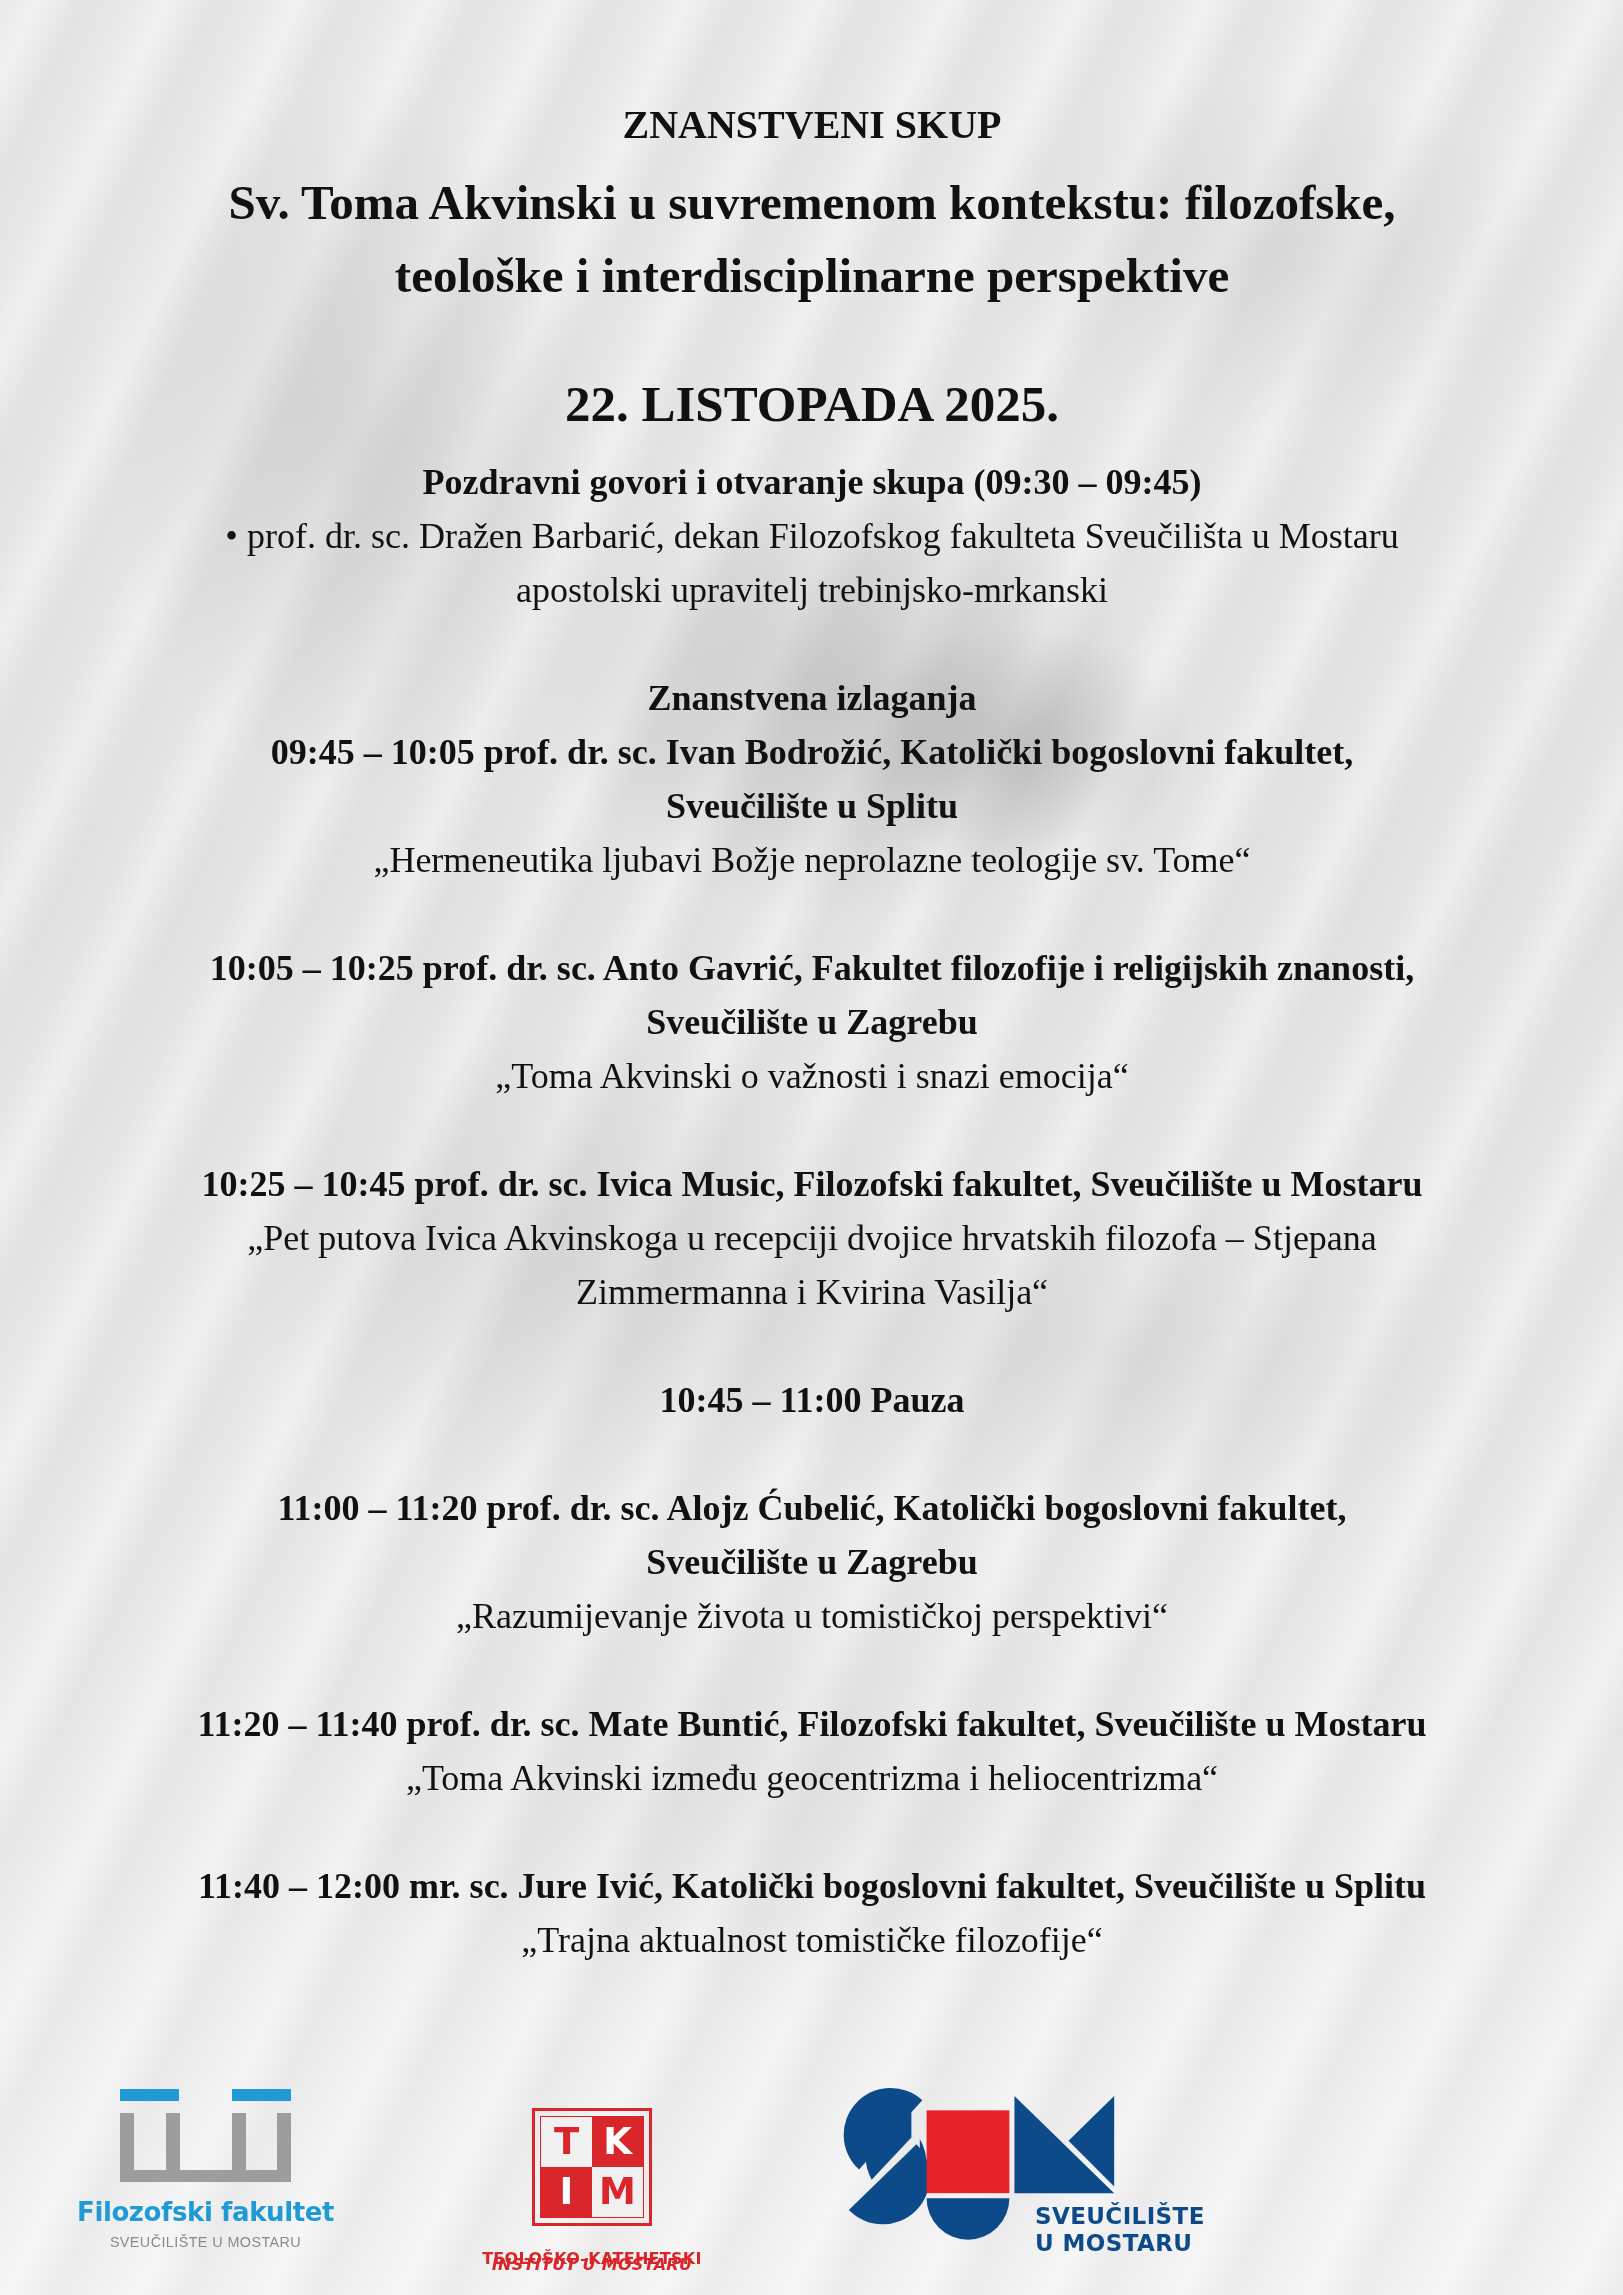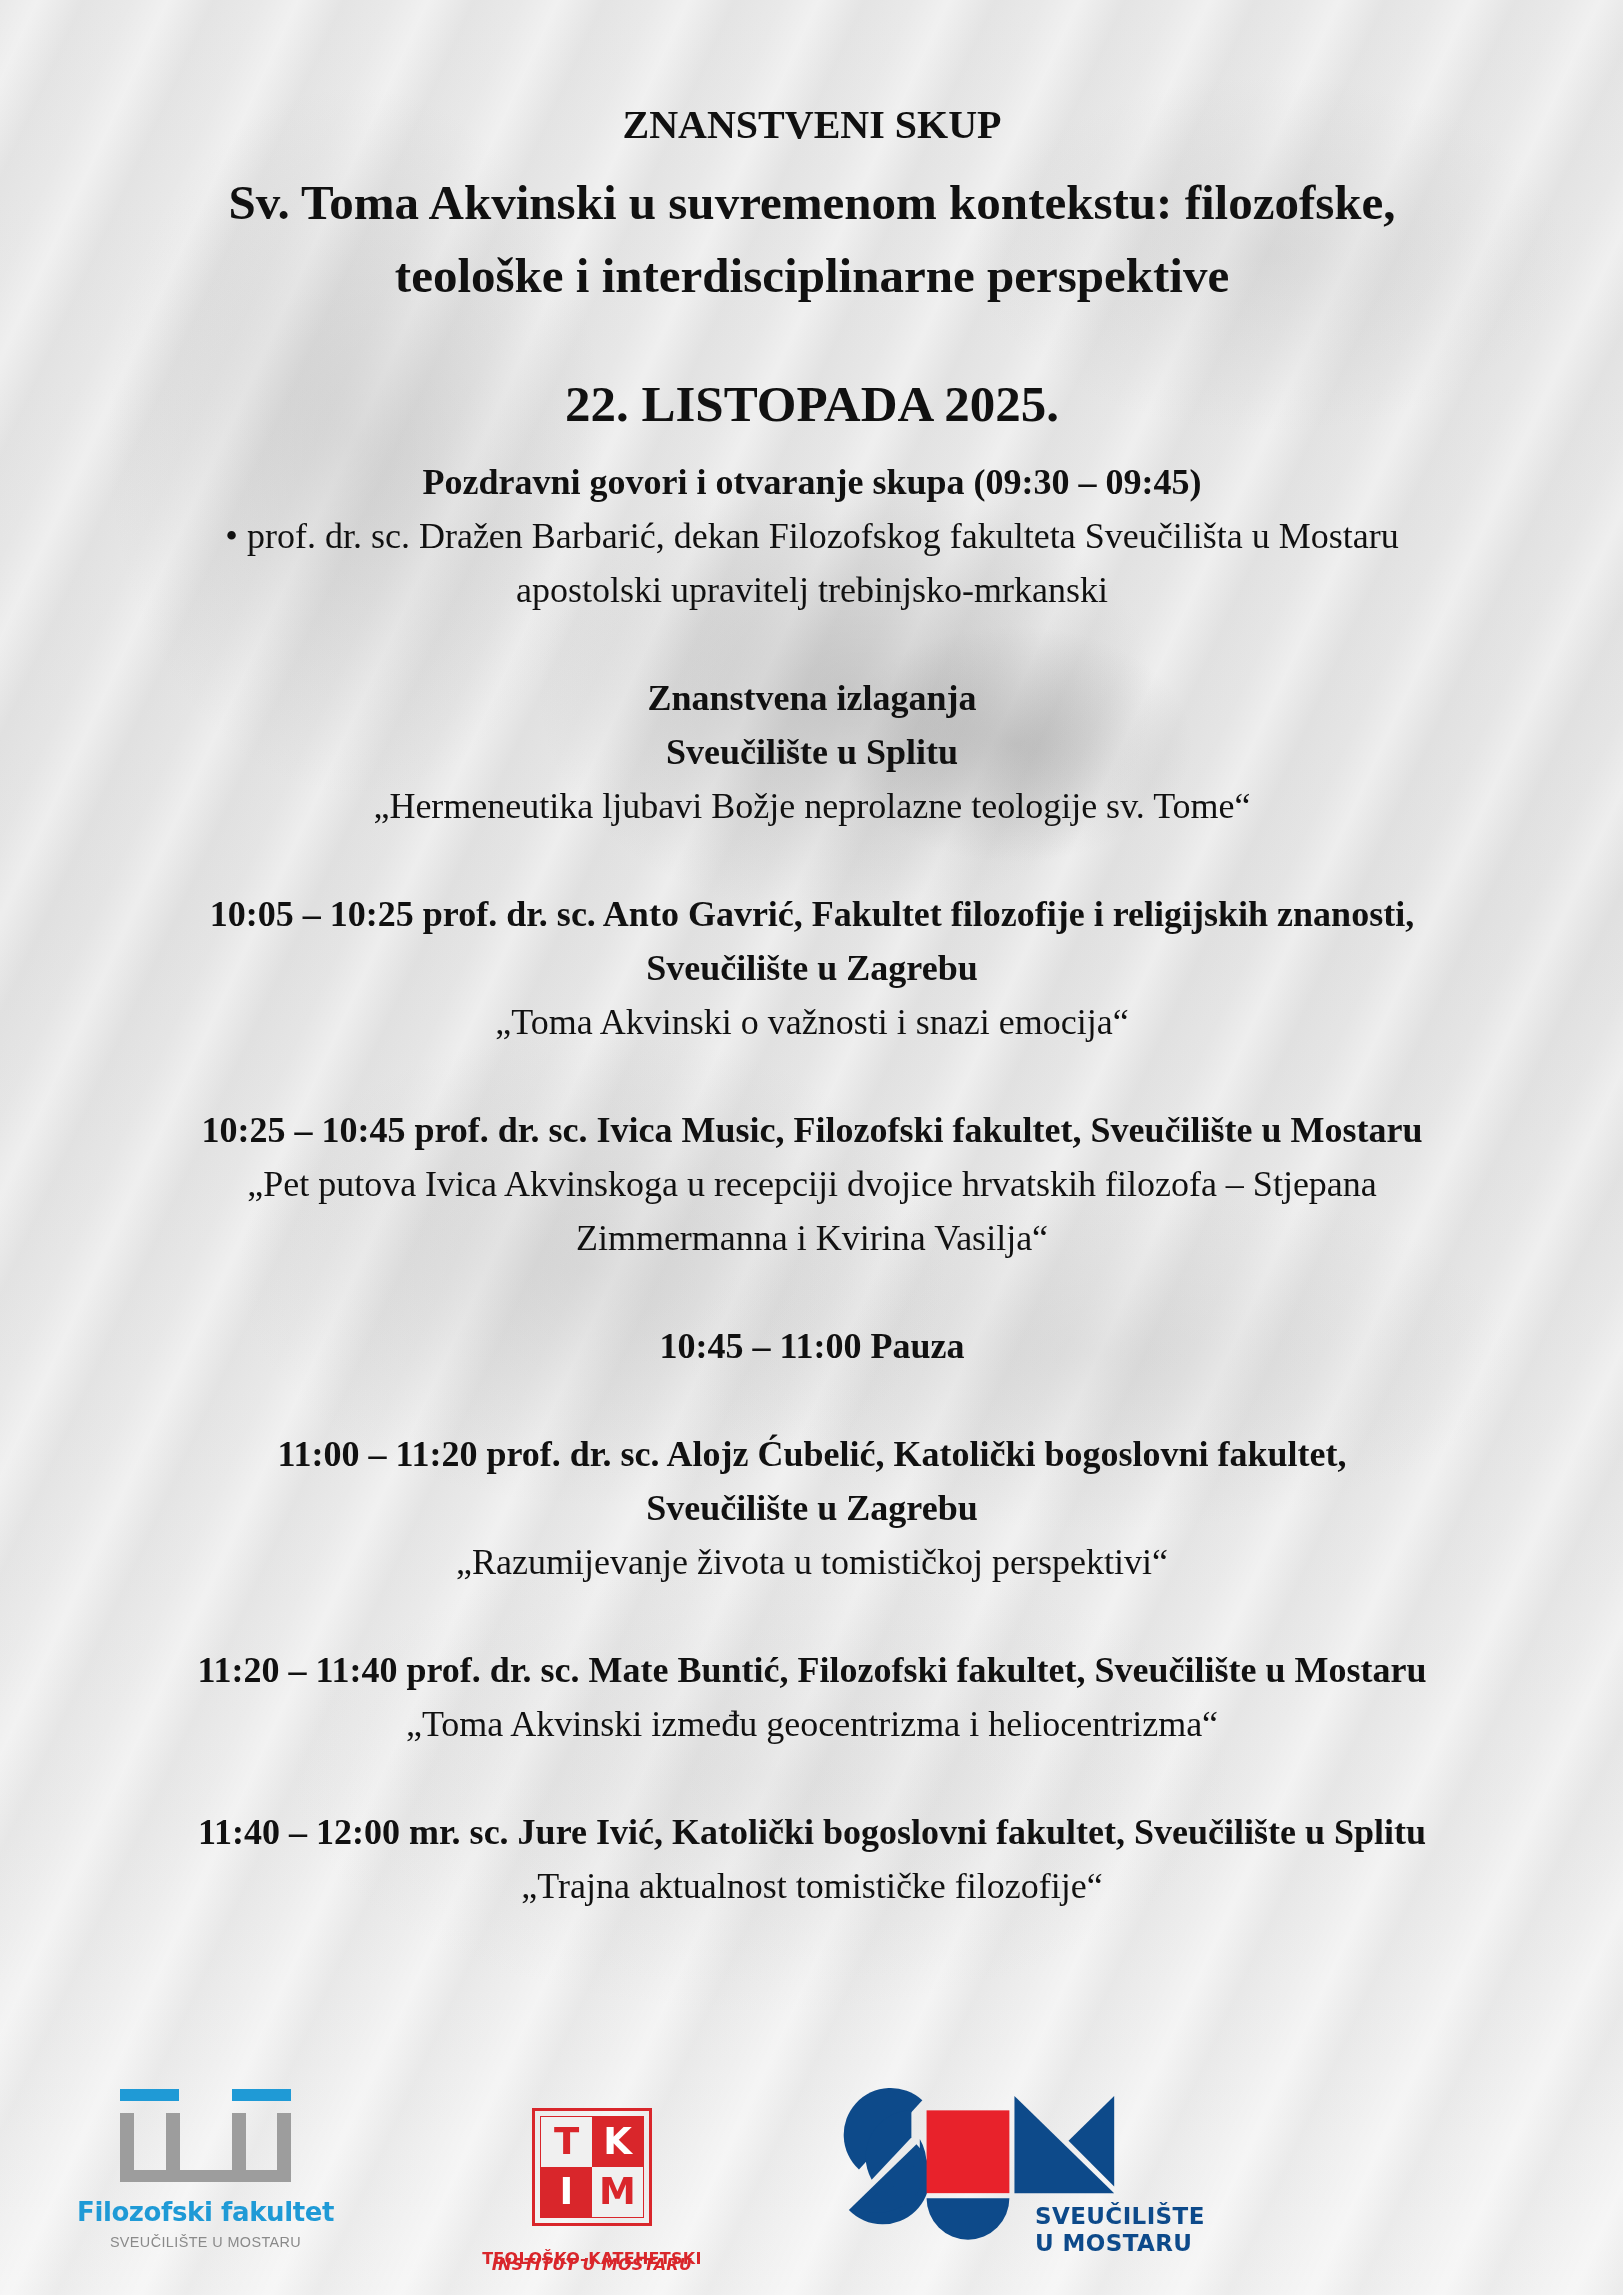--- a/index.html
+++ b/index.html
@@ -66,20 +66,21 @@
   <div class="t3">22. LISTOPADA 2025.</div>
 
   <div class="prog">
     <span class="line b">Pozdravni govori i otvaranje skupa (09:30 – 09:45)</span>
     <span class="line">• prof. dr. sc. Dražen Barbarić, dekan Filozofskog fakulteta Sveučilišta u Mostaru</span>
     <span class="line">apostolski upravitelj trebinjsko-mrkanski</span>
     <span class="gap"></span>
 
     <span class="line b">Znanstvena izlaganja</span>
 
+    <span class="line b">09:45 – 10:05 prof. dr. sc. Ivan Bodrožić, Katolički bogoslovni fakultet,</span>
     <span class="line b">Sveučilište u Splitu</span>
     <span class="line">„Hermeneutika ljubavi Božje neprolazne teologije sv. Tome“</span>
     <span class="gap"></span>
 
     <span class="line b">10:05 – 10:25 prof. dr. sc. Anto Gavrić, Fakultet filozofije i religijskih znanosti,</span>
     <span class="line b">Sveučilište u Zagrebu</span>
     <span class="line">„Toma Akvinski o važnosti i snazi emocija“</span>
     <span class="gap"></span>
 
     <span class="line b">10:25 – 10:45 prof. dr. sc. Ivica Music, Filozofski fakultet, Sveučilište u Mostaru</span>

